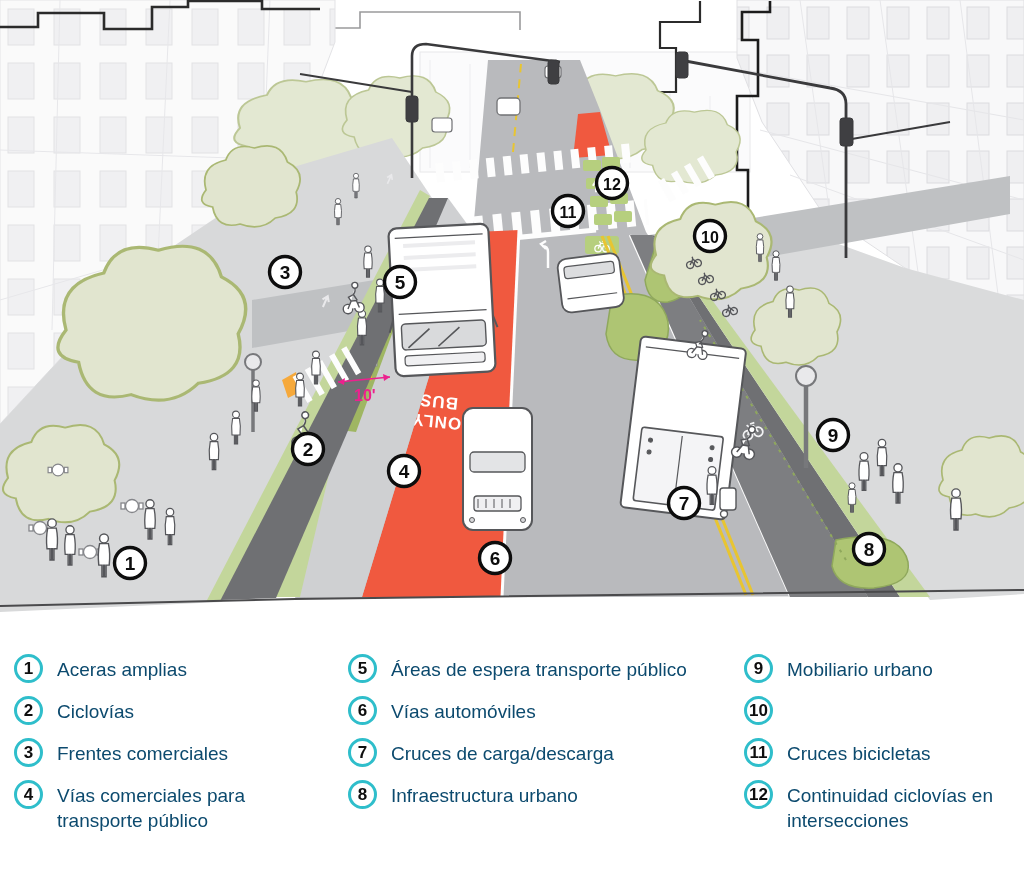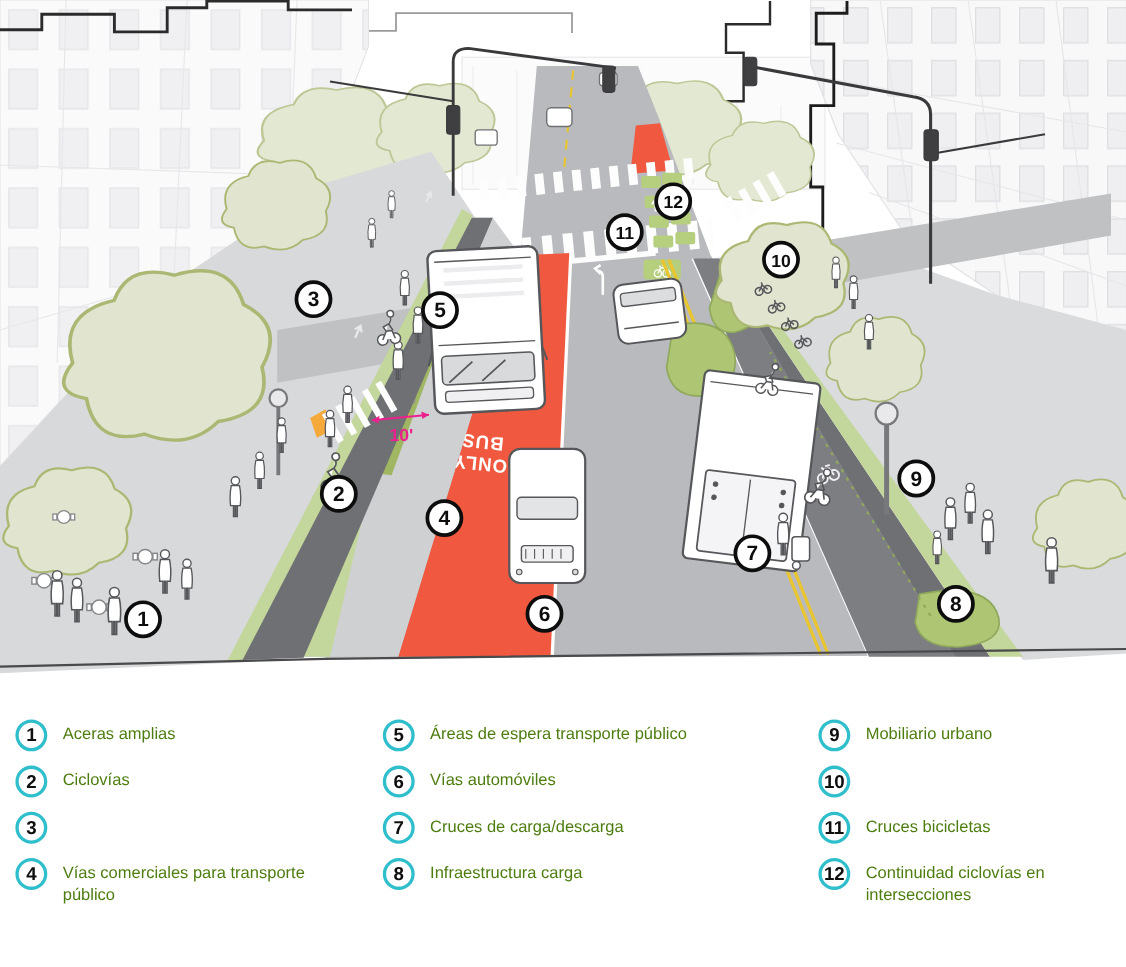--- a/index.html
+++ b/index.html
@@ -9,21 +9,21 @@
   #legend{position:absolute;left:0;top:646px;width:1024px;height:233px;}
   .legend-col{position:absolute;top:8px;}
   .legend-col.c0{left:14px;width:310px;}
   .legend-col.c1{left:348px;width:368px;}
   .legend-col.c2{left:744px;width:274px;}
   .legend-item{display:flex;align-items:flex-start;gap:14px;margin-bottom:13px;}
   .legend-badge{flex:0 0 auto;width:29px;height:29px;border-radius:50%;
     border:3.5px solid #2fbecb;background:#fff;color:#0e0e0e;
     display:flex;align-items:center;justify-content:center;
     font-size:17px;font-weight:bold;box-sizing:border-box;}
-  .legend-label{font-size:15px;color:#4d7c0f;line-height:1.3;padding-top:4px;}
+  .legend-label{font-size:19px;color:#0c4a6e;line-height:1.3;padding-top:4px;}
   svg text{font-family:"Liberation Sans", sans-serif;}
   .callout-num{font-weight:bold;fill:#0d0d0d;}
 </style>
 </head>
 <body>
 
 <div id="stage">
 
 <svg id="illustration" width="1024" height="640" viewBox="0 0 1024 640">
   <defs>
@@ -371,20 +371,21 @@
         <div class="legend-item">
           <span class="legend-badge">1</span>
           <span class="legend-label">Aceras amplias</span>
         </div>
         <div class="legend-item">
           <span class="legend-badge">2</span>
           <span class="legend-label">Ciclovías</span>
         </div>
         <div class="legend-item">
           <span class="legend-badge">3</span>
+          <span class="legend-label">Frentes comerciales</span>
         </div>
         <div class="legend-item">
           <span class="legend-badge">4</span>
           <span class="legend-label">Vías comerciales para transporte público</span>
         </div>
       </div>
   <div class="legend-col c1">
         <div class="legend-item">
           <span class="legend-badge">5</span>
           <span class="legend-label">Áreas de espera transporte público</span>
@@ -392,21 +393,21 @@
         <div class="legend-item">
           <span class="legend-badge">6</span>
           <span class="legend-label">Vías automóviles</span>
         </div>
         <div class="legend-item">
           <span class="legend-badge">7</span>
           <span class="legend-label">Cruces de carga/descarga</span>
         </div>
         <div class="legend-item">
           <span class="legend-badge">8</span>
-          <span class="legend-label">Infraestructura carga</span>
+          <span class="legend-label">Infraestructura urbano</span>
         </div>
       </div>
   <div class="legend-col c2">
         <div class="legend-item">
           <span class="legend-badge">9</span>
           <span class="legend-label">Mobiliario urbano</span>
         </div>
         <div class="legend-item">
           <span class="legend-badge">10</span>
         </div>

